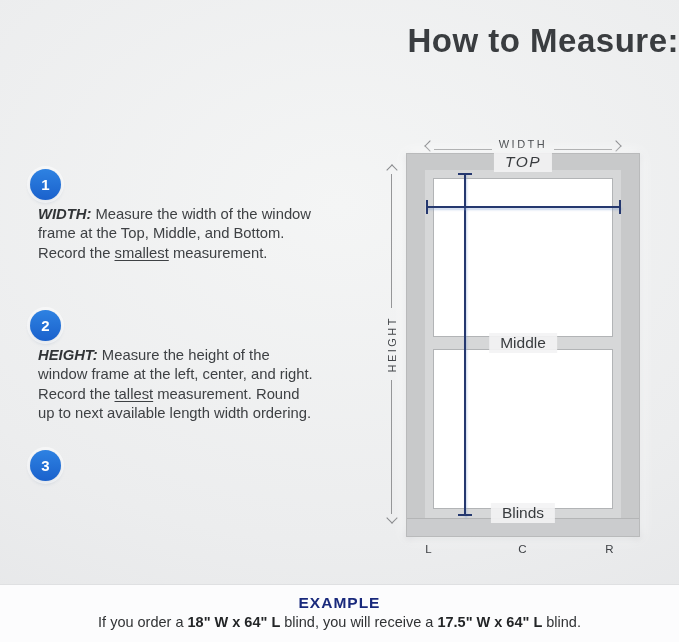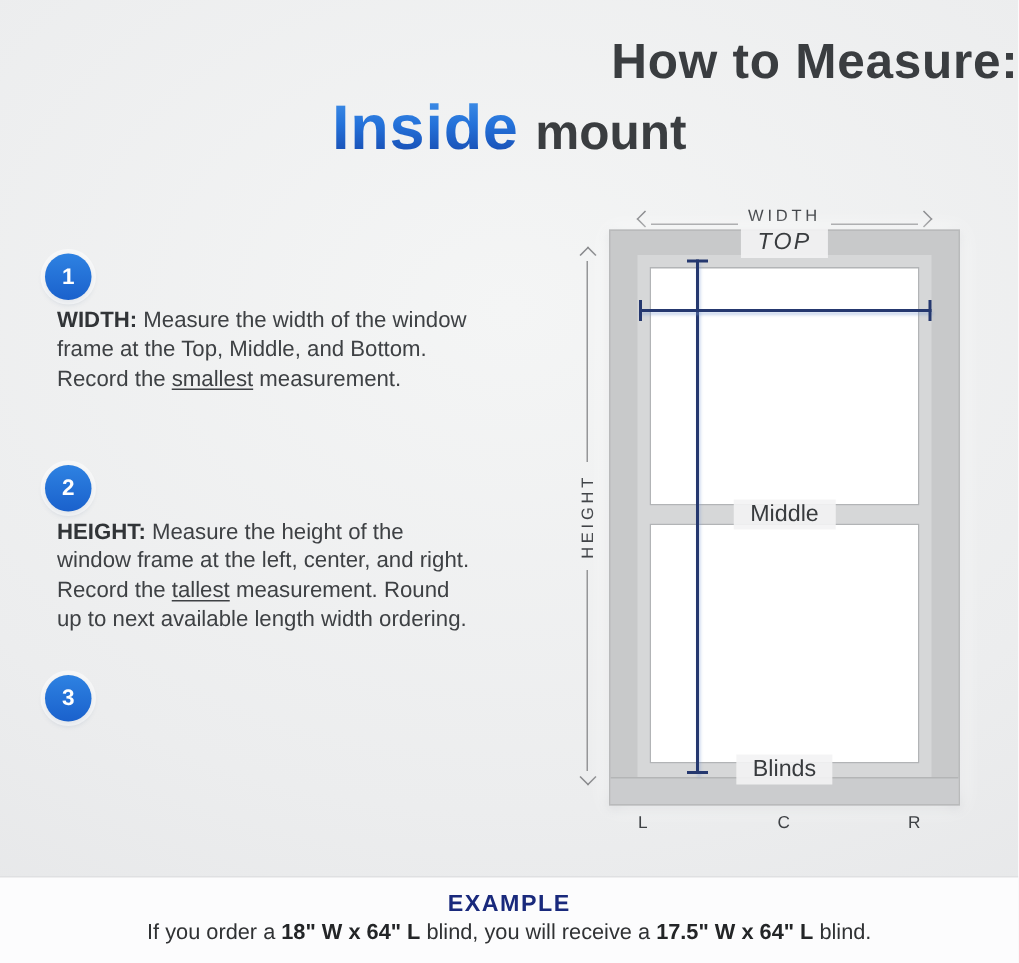--- a/index.html
+++ b/index.html
@@ -36,21 +36,21 @@
     background:linear-gradient(180deg,#2e82e2,#1a61cc);
     color:#fff; font-size:15px; font-weight:700;
     display:flex; align-items:center; justify-content:center;
     box-shadow:0 0 0 3px rgba(255,255,255,.55), 0 2px 4px rgba(40,70,120,.25);
   }
   .step-text {
     position:absolute; left:38px; width:280px;
     font-size:14.8px; line-height:19.3px; color:#3e4144;
   }
   .step-text.wide { width:340px; }
-  .step-label { font-weight:700; color:#313437; }
+  .step-label { font-weight:700; color:#313437;font-style:italic; }
   .step-underline { text-decoration:underline; text-underline-offset:2px; }
 
   
   .arrow-h { position:absolute; left:426px; top:136px; width:194px; height:14px;
              display:flex; align-items:flex-end; }
   .arrow-h .seg { flex:1; height:0; border-top:1px solid #939496; }
   .chev { width:8px; height:8px; flex:none; }
   .chev-l { border-left:1.6px solid #86878a; border-bottom:1.6px solid #86878a; transform:rotate(45deg); }
   .chev-r { border-right:1.6px solid #86878a; border-top:1.6px solid #86878a; transform:rotate(45deg); }
   .chev-u { border-left:1.6px solid #86878a; border-top:1.6px solid #86878a; transform:rotate(45deg); }
@@ -115,24 +115,20 @@
   .example-text { margin-top:2px; font-size:14.5px; color:#303234; }
   .example-bold { font-weight:700; color:#232527; }
 </style>
 </head>
 <body>
 
 <div id="page">
 
   <div class="header">
     <div class="title-line1">How to Measure:</div>
-    <div class="title-line2">
-      <span class="title-highlight">Inside</span>
-      <span class="title-suffix">mount</span>
-    </div>
   </div>
 
   <div class="step-circle" style="top:169px">
     <span>1</span>
   </div>
   <p class="step-text" style="top:205px"><span class="step-label">WIDTH:</span><span> Measure the width of the window frame at the Top, Middle, and Bottom. Record the </span><span class="step-underline">smallest</span><span> measurement.</span></p>
 
   <div class="step-circle" style="top:310px">
     <span>2</span>
   </div>

